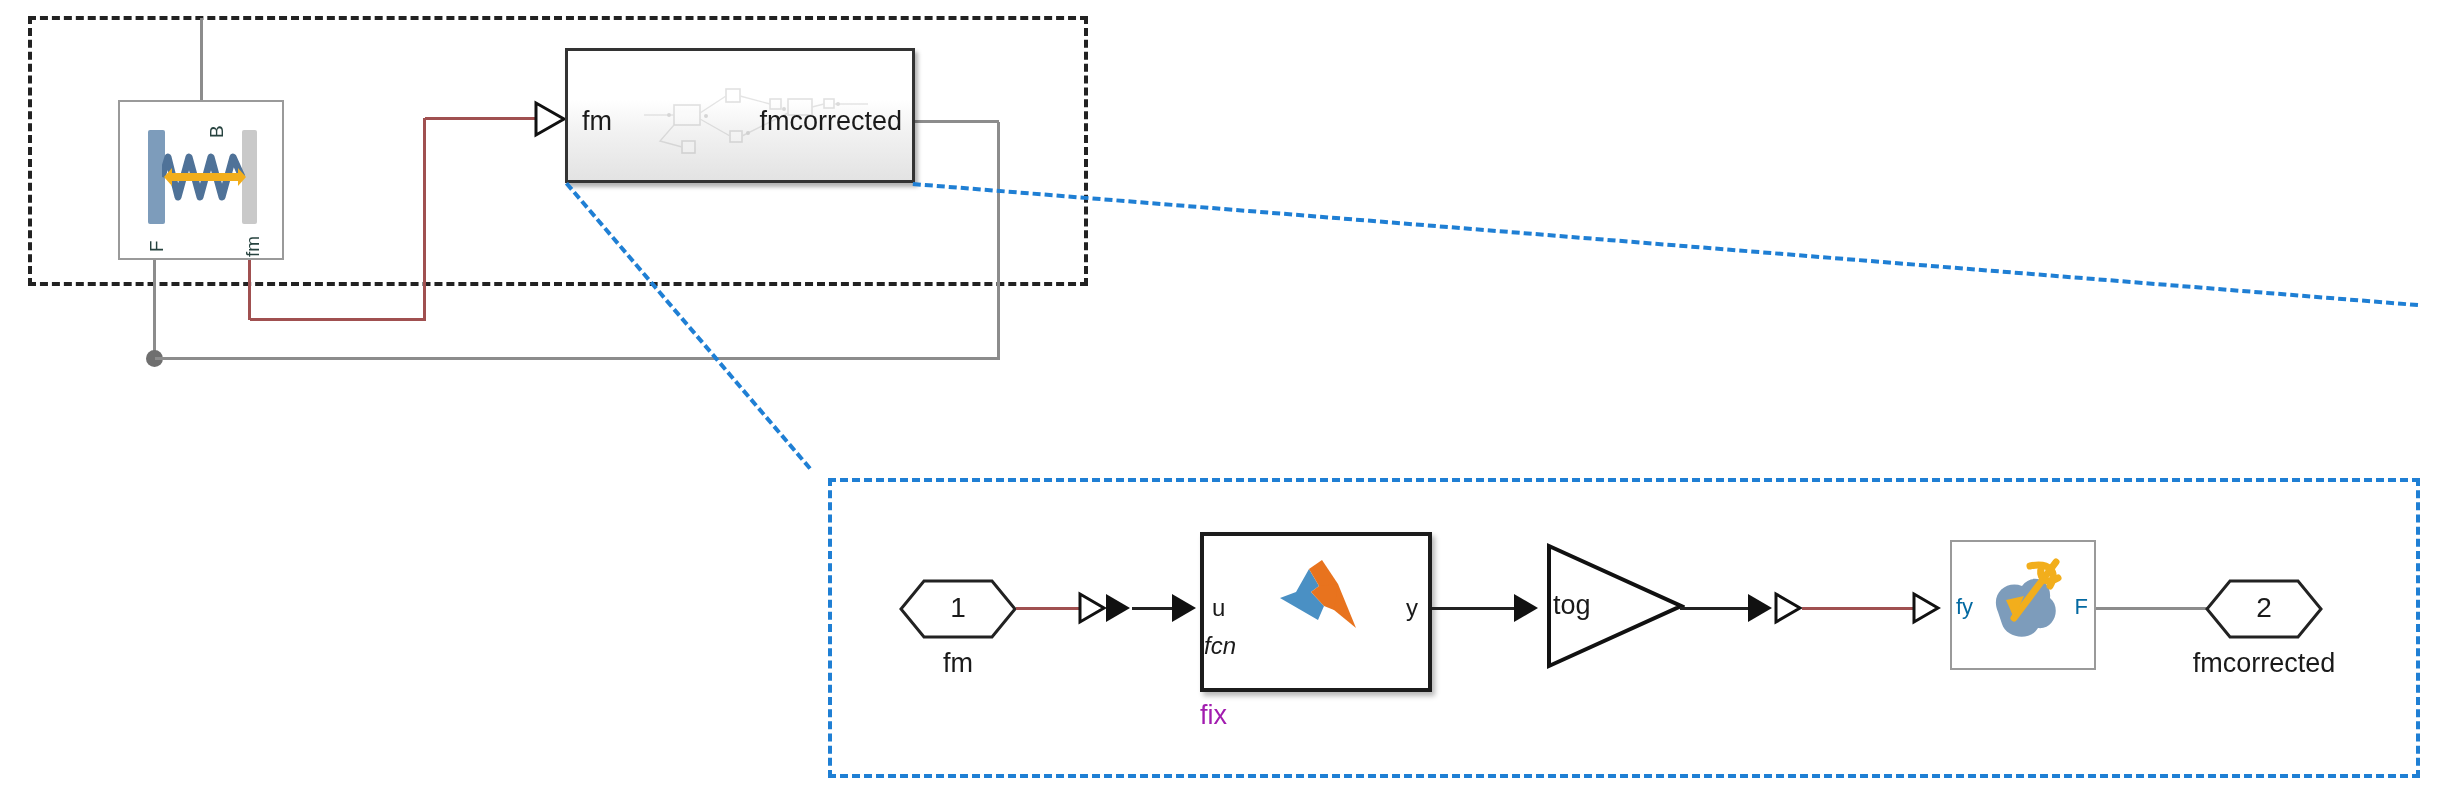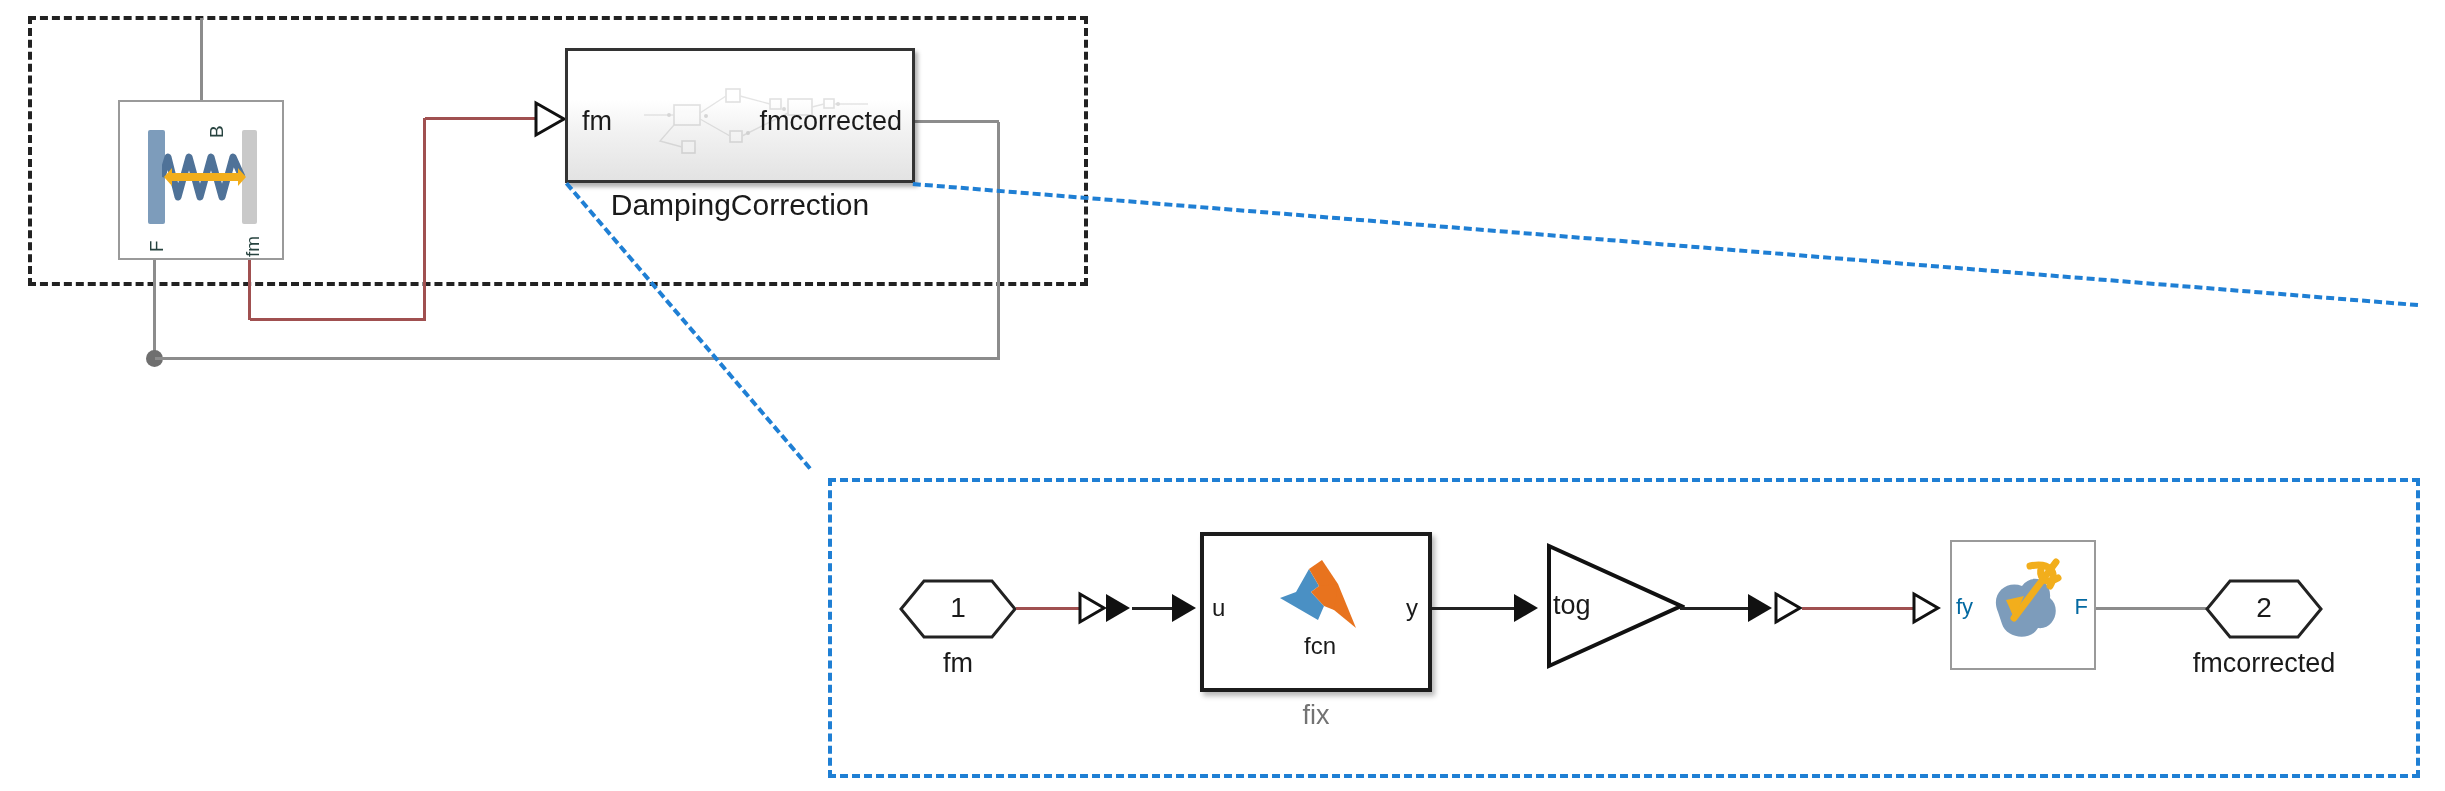--- a/index.html
+++ b/index.html
@@ -58,22 +58,22 @@
   .dot{position:absolute;border-radius:50%;background:#6f6f6f;}
 
   
   .inport,.outport{position:absolute;}
   .fcnblock{
     position:absolute;left:1200px;top:532px;width:232px;height:160px;
     border:4px solid #1c1c1c;background:#ffffff;box-sizing:border-box;
     box-shadow:3px 4px 5px rgba(0,0,0,0.28);
   }
   .fcn-io{position:absolute;font-size:24px;color:#1a1a1a;}
-  .fcn-name{position:absolute;width:232px;text-align:center;font-size:24px;color:#1a1a1a;}
-  .blk-caption{position:absolute;text-align:center;font-size:27px;color:#737373;white-space:nowrap;}
+  .fcn-name{position:absolute;width:232px;font-size:24px;color:#1a1a1a;font-style:italic;}
+  .blk-caption{position:absolute;font-size:27px;color:#a21caf;white-space:nowrap;}
   .gainblk{position:absolute;left:1545px;top:542px;width:140px;height:128px;}
   .gain-label{position:absolute;font-size:27px;color:#1a1a1a;}
   .srcblock{
     position:absolute;left:1950px;top:540px;width:146px;height:130px;
     border:2px solid #9a9a9a;background:#ffffff;box-sizing:border-box;
   }
   .src-port{position:absolute;font-size:22px;color:#0369a1;}
   .port-caption{position:absolute;text-align:center;font-size:27px;white-space:nowrap;color:#1a1a1a;}
   .num-lab{position:absolute;text-align:center;font-size:28px;color:#1a1a1a;}
 </style>
@@ -148,21 +148,20 @@
         <circle cx="31" cy="32" r="2"></circle>
           <circle cx="68" cy="33" r="2"></circle>
         <circle cx="110" cy="50" r="2"></circle>
           <circle cx="146" cy="26" r="2"></circle>
         <circle cx="200" cy="21" r="2"></circle>
       </g>
     </svg>
     <div class="sub-port" style="left:14px;top:55px;">fm</div>
     <div class="sub-port" style="right:10px;top:55px;">fmcorrected</div>
   </div>
-  <div class="subsys-label">DampingCorrection</div>
 
   <div class="conn" style="left:913px;top:182px;width:1510px;transform:rotate(4.6deg);"></div>
 
   <div class="conn" style="left:568px;top:182px;width:375px;transform:rotate(49.5deg);"></div>
 
   <div class="detail-dash"></div>
 
   <svg class="inport" style="left:898px;top:578px;width:120px;height:62px;" viewBox="0 0 120 62">
     <path d="M26 3 L94 3 L117 31 L94 59 L26 59 L3 31 Z" fill="#ffffff" stroke="#222222" stroke-width="3"></path>
   </svg>

